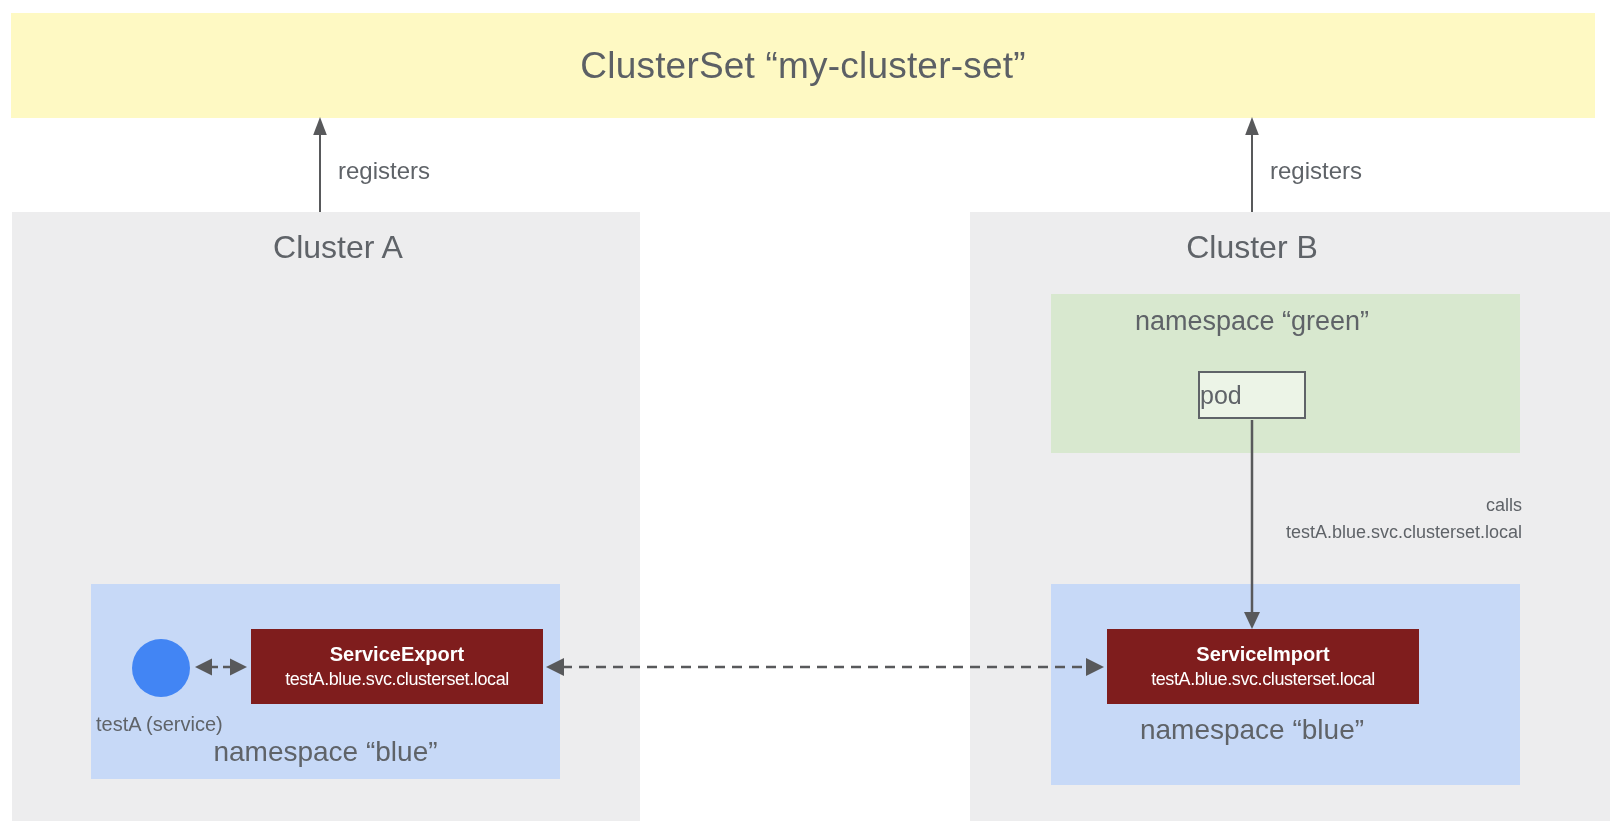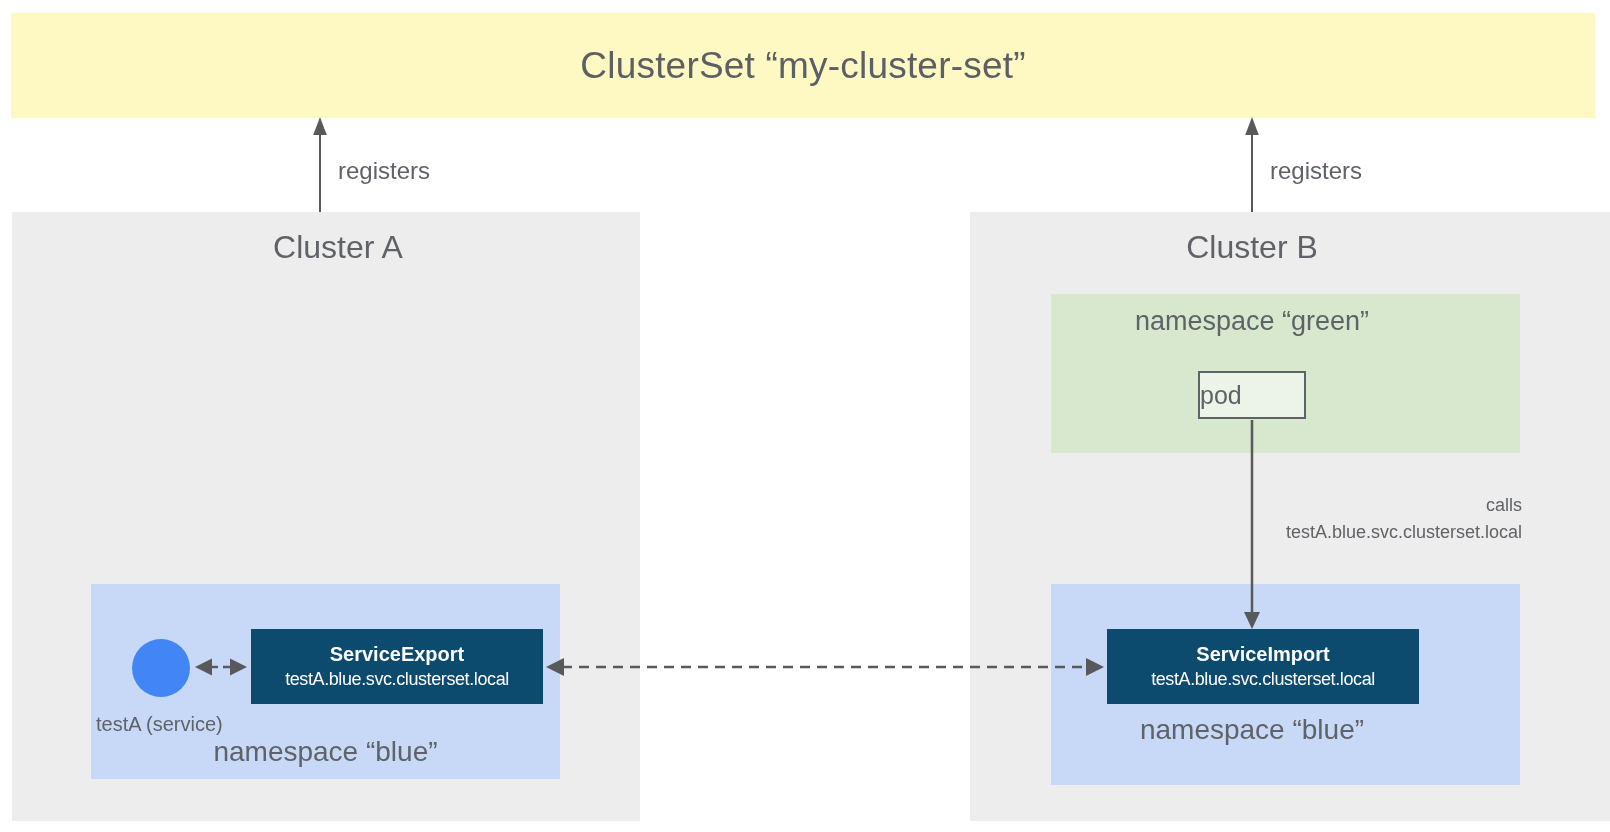--- a/index.html
+++ b/index.html
@@ -47,21 +47,21 @@
   .pod-box {
     left: 1198px; top: 371px; width: 108px; height: 48px;
     border: 2.5px solid #5f6368; border-radius: 0;
     background: rgba(255,255,255,0.5);
     display: flex; align-items: center; justify-content: flex-start;
     font-size: 25px; color: #5f6368;
   }
 
   
   .resource-box {
-    background: #0c4a6e; color: #ffffff;
+    background: #7f1d1d; color: #ffffff;
     display: flex; flex-direction: column; align-items: center; justify-content: center;
     gap: 3px; text-align: center;
   }
   .resource-export { left: 251px; top: 629px; width: 292px; height: 75px; }
   .resource-import { left: 1107px; top: 629px; width: 312px; height: 75px; }
   .resource-kind { font-size: 20px; font-weight: bold; }
   .resource-dns { font-size: 18px; letter-spacing: -0.4px; }
 
   
   .service-circle {

